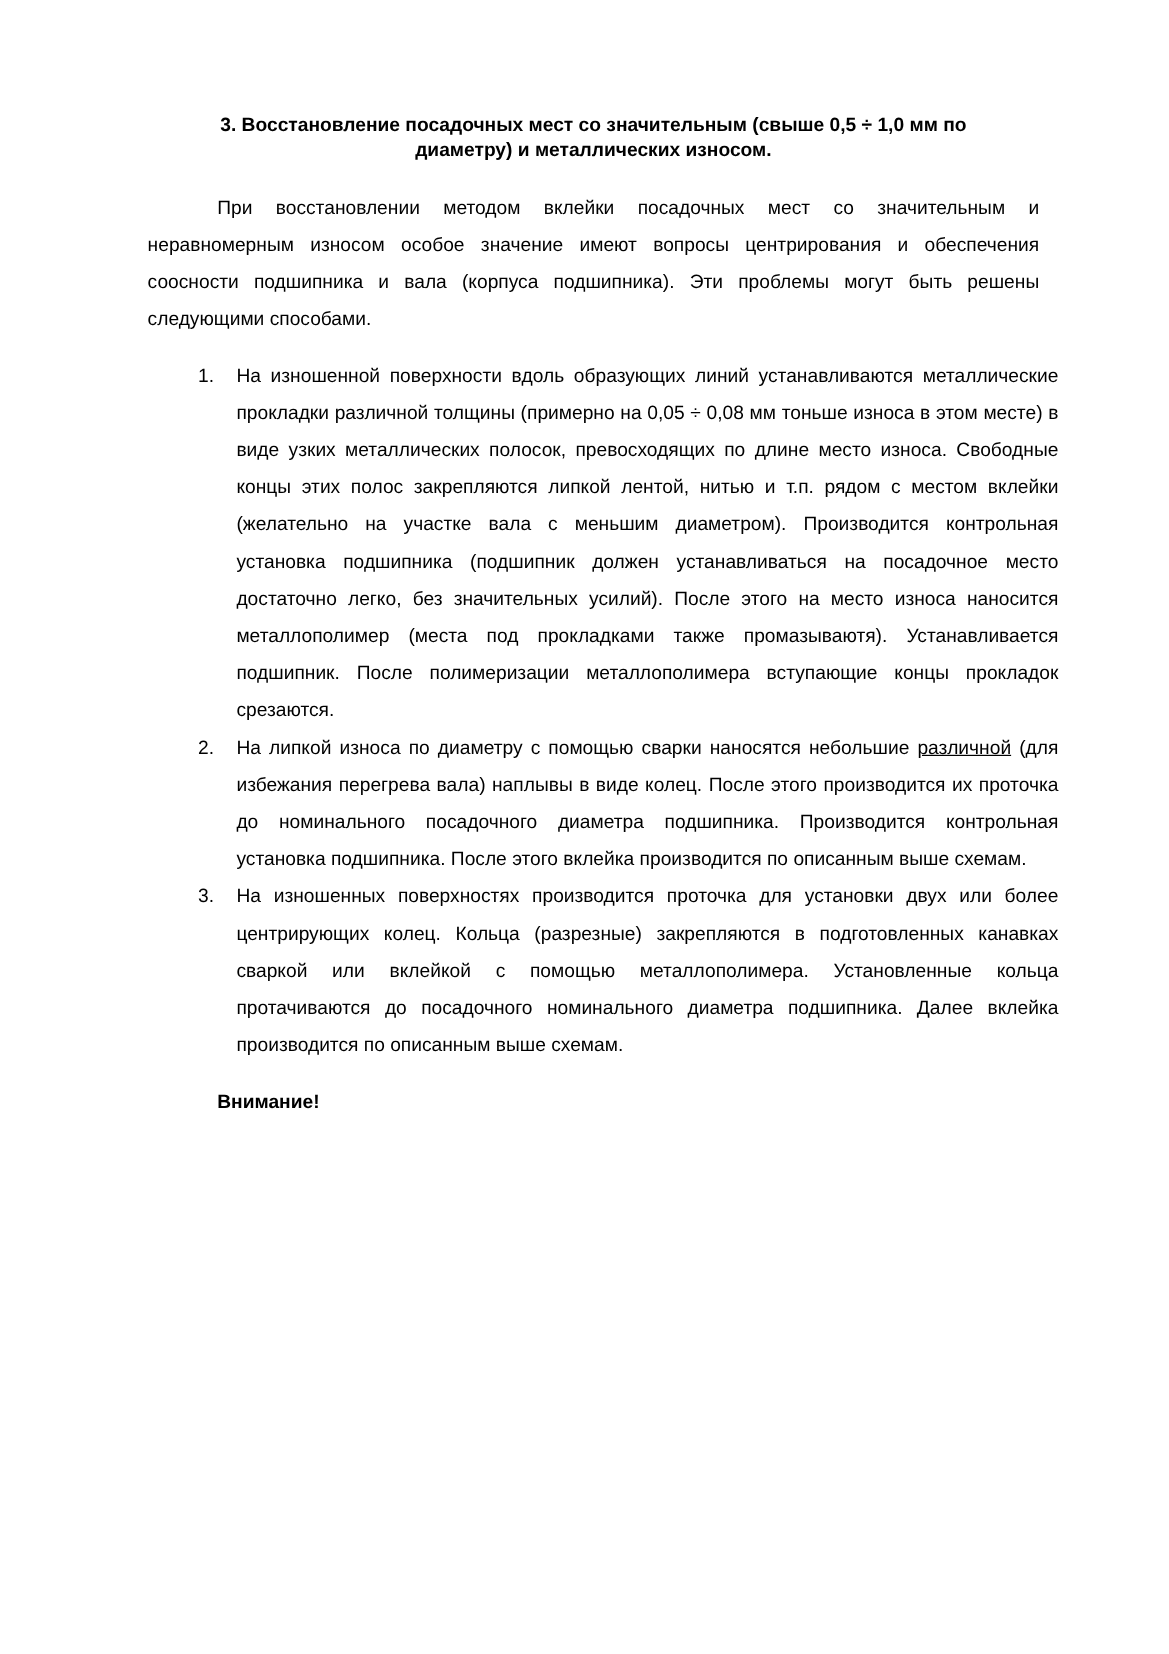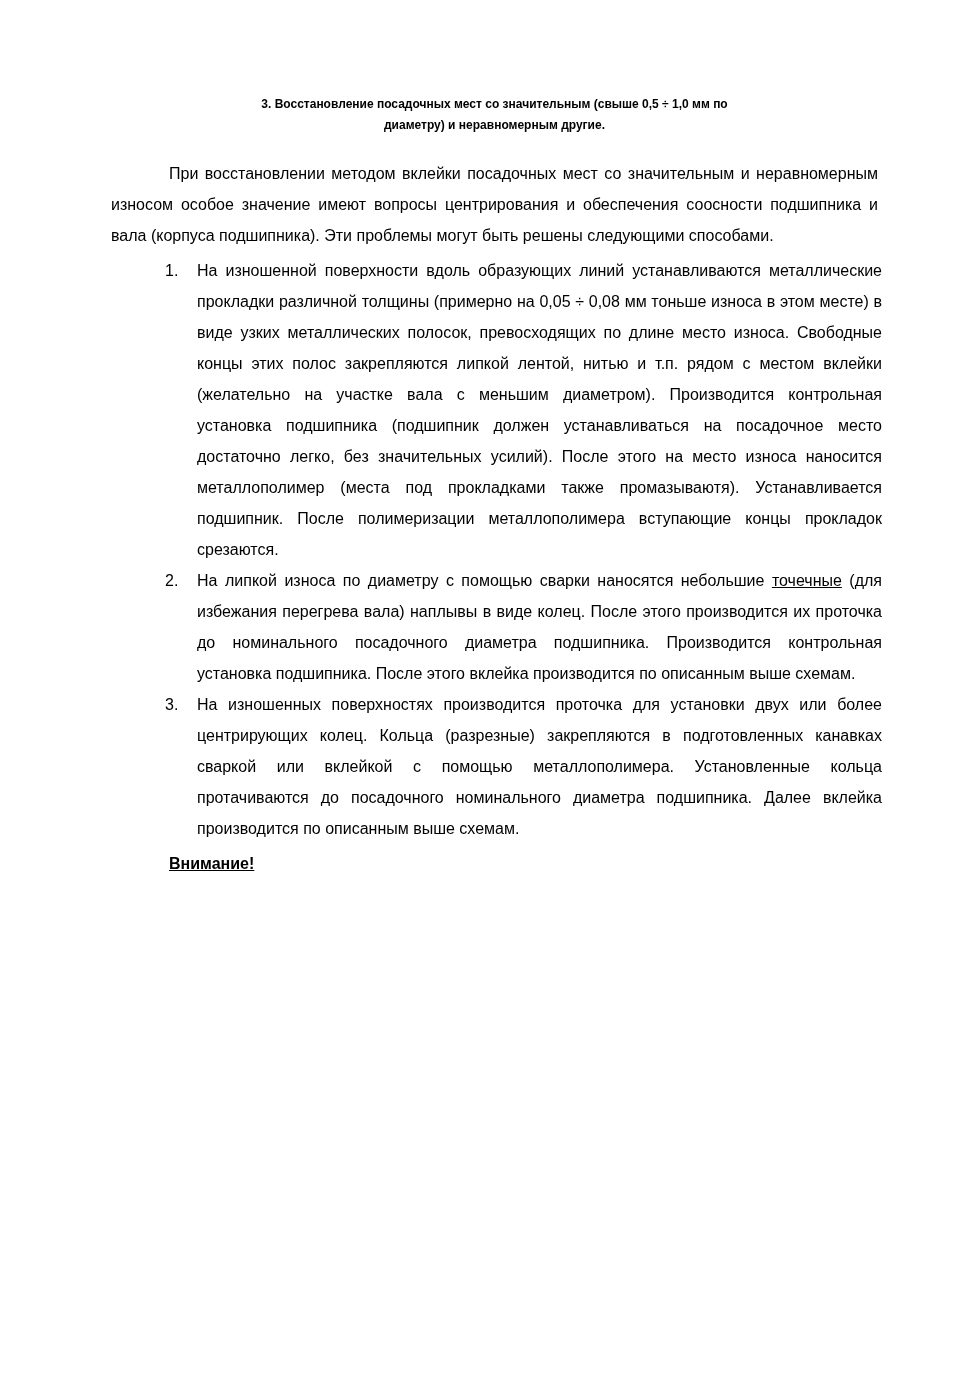--- a/index.html
+++ b/index.html
@@ -1,47 +1,47 @@
 <!DOCTYPE html>
 <html><head>
 <meta charset="utf-8">
 <style>
   html, body { margin: 0; padding: 0; background: #ffffff; }
   body { width: 974px; height: 1378px; position: relative; overflow: hidden;
          font-family: "Liberation Sans", sans-serif; color: #000; }
   .page { position: absolute; left: 107px; top: 94px; width: 775px; }
-  .title { font-weight: bold; font-size: 12px; line-height: 21px; text-align: center;
+  .title { font-weight: bold; font-size: 16px; line-height: 21px; text-align: center;
            margin: 0 0 22px 0; padding: 0 30px; }
-  p { margin: 4px; font-size: 16px; line-height: 31px; text-align: justify; }
+  p { margin: 16px; font-size: 16px; line-height: 31px; text-align: justify; }
   .indent { text-indent: 58px; }
   ol { margin: 0; padding: 0 0 0 90px; list-style: none; }
   ol li { position: relative; font-size: 16px; line-height: 31px; text-align: justify; }
   ol li .num { position: absolute; left: -32px; top: 0; }
   .u { text-decoration: underline; }
-  .attn { font-weight: bold; text-decoration: underline; padding-left: 58px; display: block; }
+  .attn { font-weight: bold; padding-left: 58px; display: block; }
 </style>
 </head>
 <body>
 
 <div class="page">
   <div class="title">
     <span>3. Восстановление посадочных мест со значительным (свыше 0,5 ÷ 1,0 мм по</span><br>
-    <span>диаметру) и неравномерным другие.</span>
+    <span>диаметру) и металлических износом.</span>
   </div>
 
   <p class="indent">При восстановлении методом вклейки посадочных мест со значительным и неравномерным износом особое значение имеют вопросы центрирования и обеспечения соосности подшипника и вала (корпуса подшипника). Эти проблемы могут быть решены следующими способами.</p>
 
   <ol>
     <li>
       <span class="num">1.</span>
       <span>На изношенной поверхности вдоль образующих линий устанавливаются металлические прокладки различной толщины (примерно на 0,05 ÷ 0,08 мм тоньше износа в этом месте) в виде узких металлических полосок, превосходящих по длине место износа. Свободные концы этих полос закрепляются липкой лентой, нитью и т.п. рядом с местом вклейки (желательно на участке вала с меньшим диаметром). Производится контрольная установка подшипника (подшипник должен устанавливаться на посадочное место достаточно легко, без значительных усилий). После этого на место износа наносится металлополимер (места под прокладками также промазываютя). Устанавливается подшипник. После полимеризации металлополимера вступающие концы прокладок срезаются.</span>
     </li>
     <li>
       <span class="num">2.</span>
-      <span>На липкой износа по диаметру с помощью сварки наносятся небольшие </span><span class="u">точечные</span><span> (для избежания перегрева вала) наплывы в виде колец. После этого производится их проточка до номинального посадочного диаметра подшипника. Производится контрольная установка подшипника. После этого вклейка производится по описанным выше схемам.</span>
+      <span>На липкой износа по диаметру с помощью сварки наносятся небольшие </span><span class="u">различной</span><span> (для избежания перегрева вала) наплывы в виде колец. После этого производится их проточка до номинального посадочного диаметра подшипника. Производится контрольная установка подшипника. После этого вклейка производится по описанным выше схемам.</span>
     </li>
     <li>
       <span class="num">3.</span>
       <span>На изношенных поверхностях производится проточка для установки двух или более центрирующих колец. Кольца (разрезные) закрепляются в подготовленных канавках сваркой или вклейкой с помощью металлополимера. Установленные кольца протачиваются до посадочного номинального диаметра подшипника. Далее вклейка производится по описанным выше схемам.</span>
     </li>
   </ol>
 
 
   <p>
     <span class="attn">Внимание!</span>

